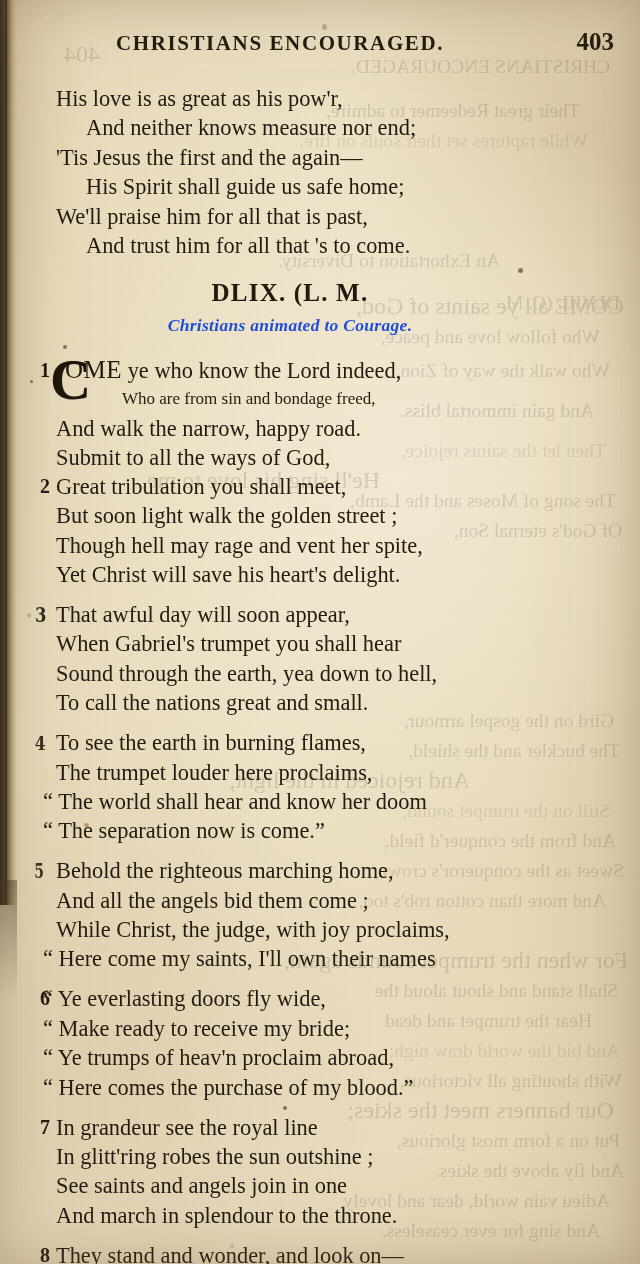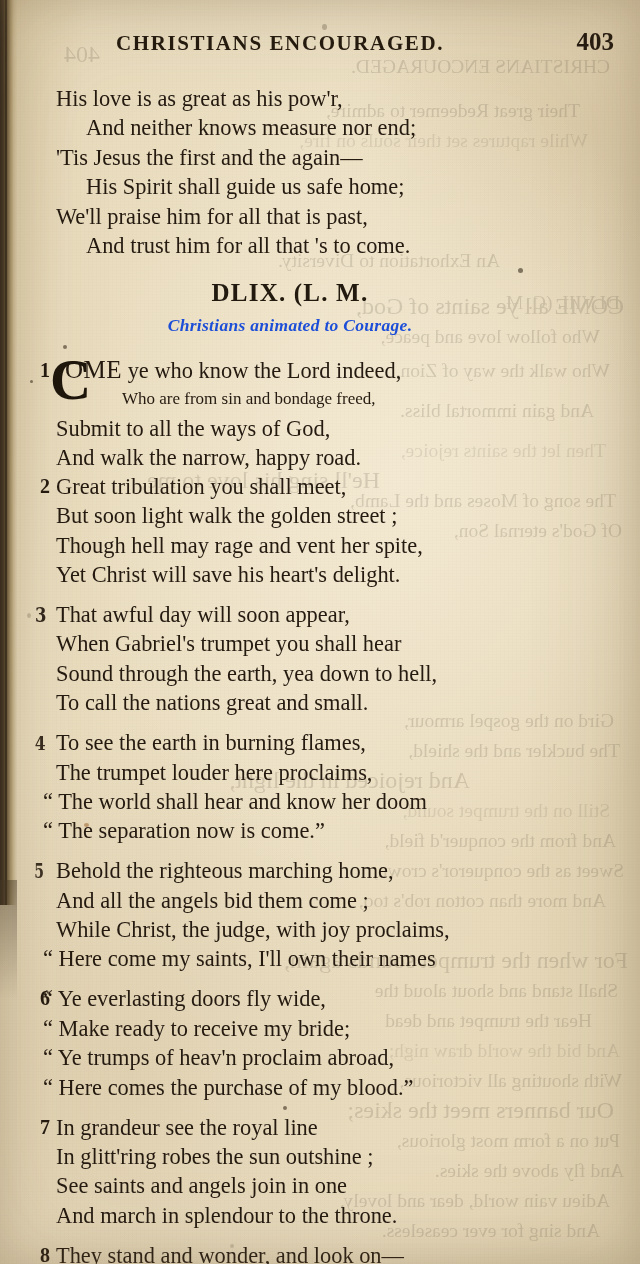--- a/index.html
+++ b/index.html
@@ -297,22 +297,22 @@
     </div>
     <div class="hymn-head" style="top:315px">
       <span class="hymn-subtitle">Christians animated to Courage.</span>
     </div>
 
     <div class="dropcap-verse" style="top:355px">
       <span class="verse-num" style="left:10px; top:4px">1</span>
       <span class="dropcap">C</span>
       <div class="dc-line1"><span class="smallcaps">OME</span><span> ye who know the Lord indeed,</span></div>
       <div class="dc-line2"><span>Who are from sin and bondage freed,</span></div>
+      <div class="pline ind0"><span class="txt">And walk the narrow, happy road.</span></div>
       <div class="pline ind0"><span class="txt">Submit to all the ways of God,</span></div>
-      <div class="pline ind0"><span class="txt">And walk the narrow, happy road.</span></div>
     </div>
 
     <div id="verses-host">
         <div class="stanza" style="top: 472px;">
           <span class="verse-num worn-num" style="left: 10px; top: 3px;">2</span>
           <div class="pline ind0"><span class="txt">Great tribulation you shall meet,</span></div>
           <div class="pline ind0"><span class="txt">But soon light walk the golden street ;</span></div>
           <div class="pline ind0"><span class="txt">Though hell may rage and vent her spite,</span></div>
           <div class="pline ind0"><span class="txt">Yet Christ will save his heart's delight.</span></div>
         </div>

